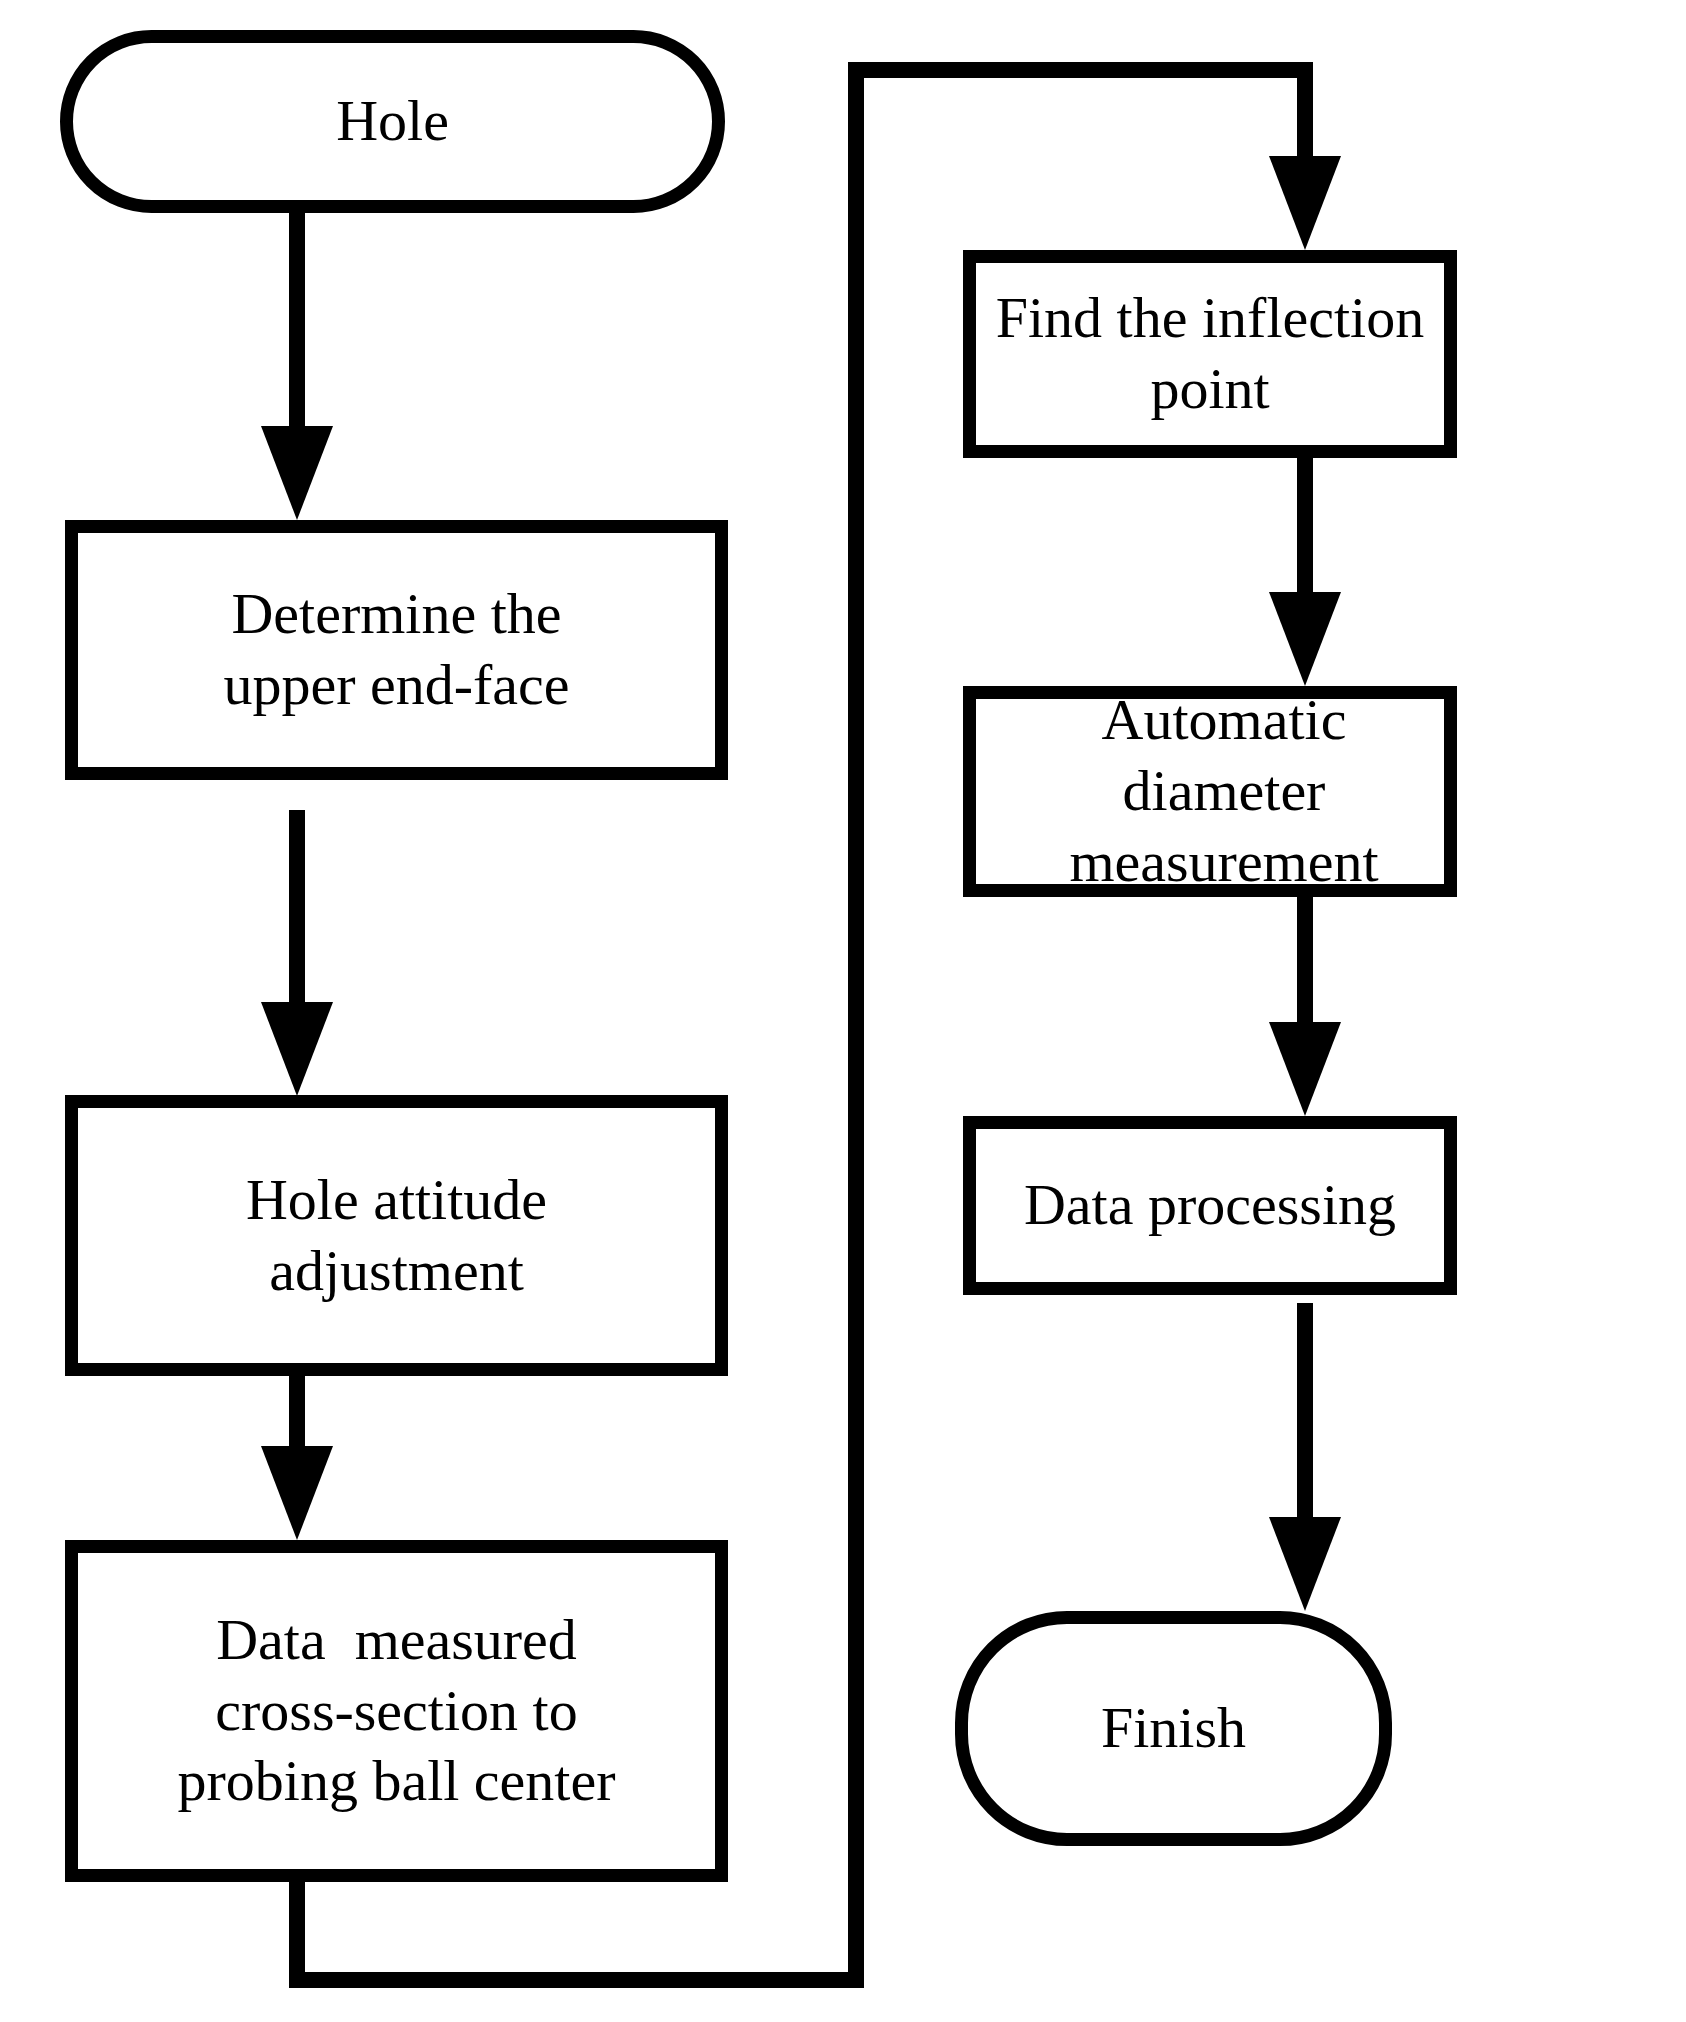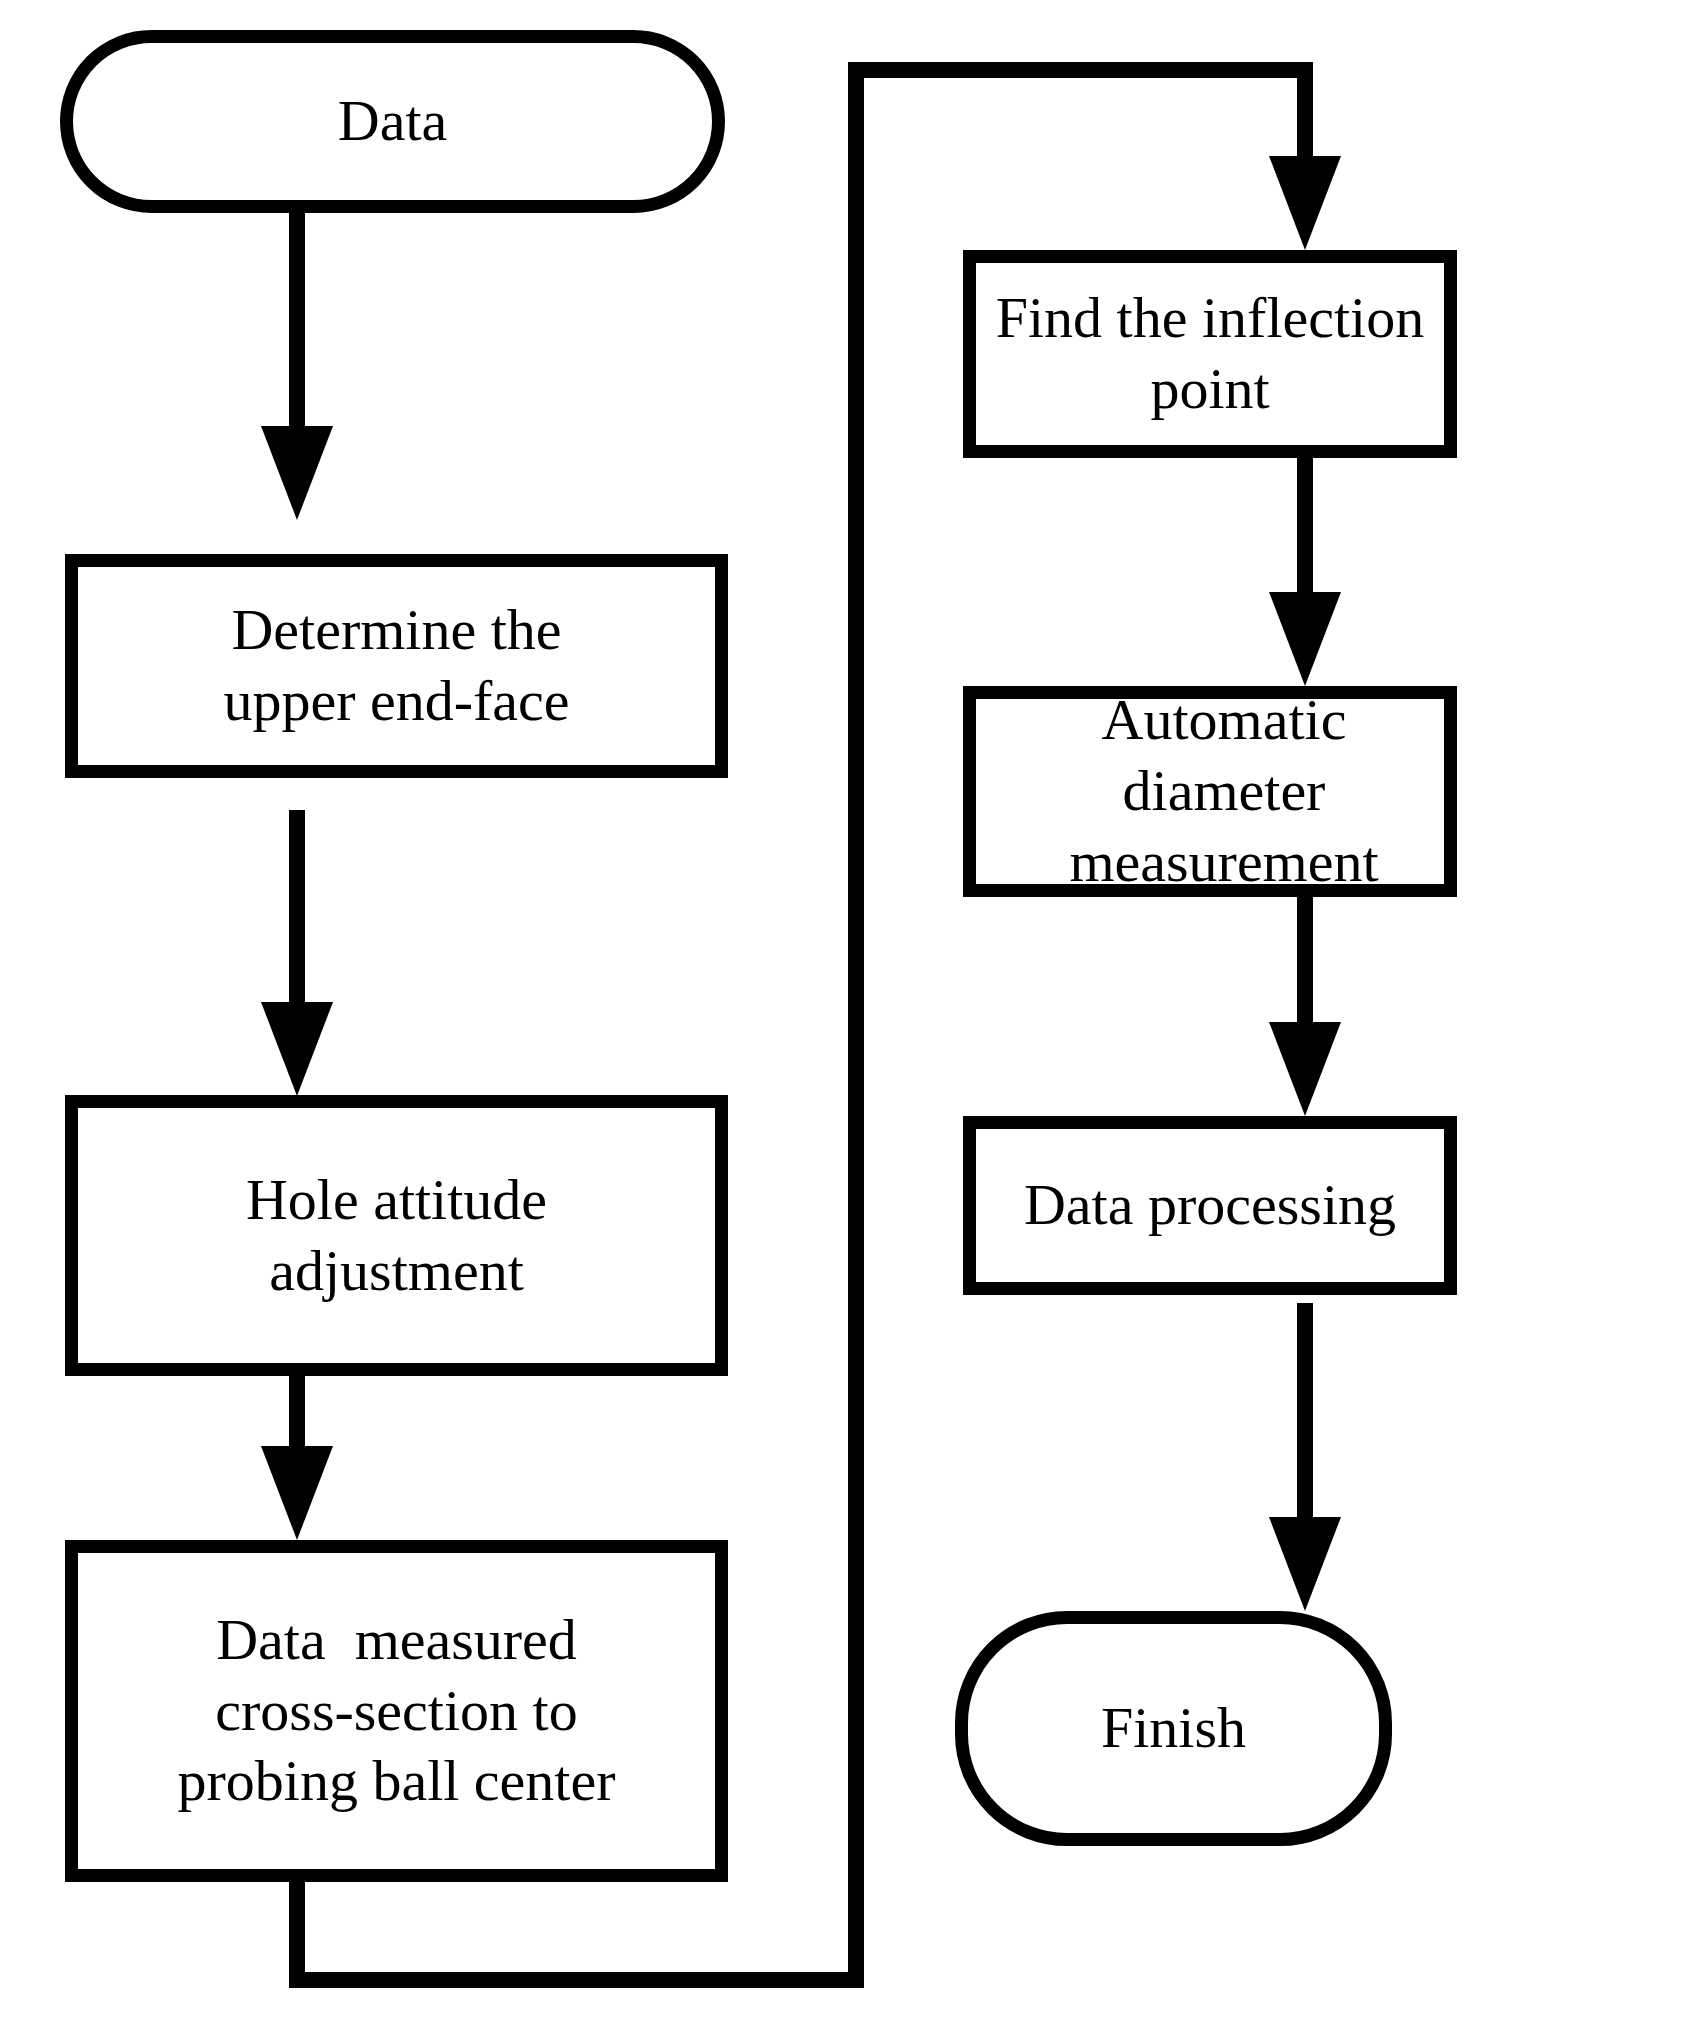--- a/index.html
+++ b/index.html
@@ -33,21 +33,21 @@
     position:absolute;
     width:0;height:0;
     border-left:36px solid transparent;
     border-right:36px solid transparent;
     border-top:94px solid #000;
   }
   
   #node-start{left:60px;top:30px;width:665px;height:183px;}
   #edge1-shaft{left:289px;top:208px;width:16px;height:228px;}
   #edge1-head{left:261px;top:426px;}
-  #node-determine{left:65px;top:520px;width:663px;height:224px;margin-top:34px;}
+  #node-determine{left:65px;top:520px;width:663px;height:260px;}
   #edge2-shaft{left:289px;top:810px;width:16px;height:192px;}
   #edge2-head{left:261px;top:1002px;}
   #node-hole{left:65px;top:1095px;width:663px;height:281px;}
   #edge3-shaft{left:289px;top:1374px;width:16px;height:72px;}
   #edge3-head{left:261px;top:1446px;}
   #node-move{left:65px;top:1540px;width:663px;height:342px;}
   
   #conn-drop{left:289px;top:1880px;width:16px;height:108px;}
   #conn-bottom{left:289px;top:1972px;width:575px;height:16px;}
   #conn-vert{left:848px;top:62px;width:16px;height:1926px;}
@@ -65,21 +65,21 @@
   #edge7-shaft{left:1297px;top:1303px;width:16px;height:214px;}
   #edge7-head{left:1269px;top:1517px;}
   #node-finish{left:955px;top:1611px;width:437px;height:235px;border-radius:112px;}
 </style>
 </head>
 <body>
 
 <div id="canvas">
 
   <div class="node terminator" id="node-start">
-    <span class="node-label">Data</span>
+    <span class="node-label">Hole</span>
   </div>
 
   <div class="seg" id="edge1-shaft"></div>
   <div class="ahead" id="edge1-head"></div>
 
   <div class="node" id="node-determine">
     <span class="node-label">Determine the
 upper end-face</span>
   </div>
 

